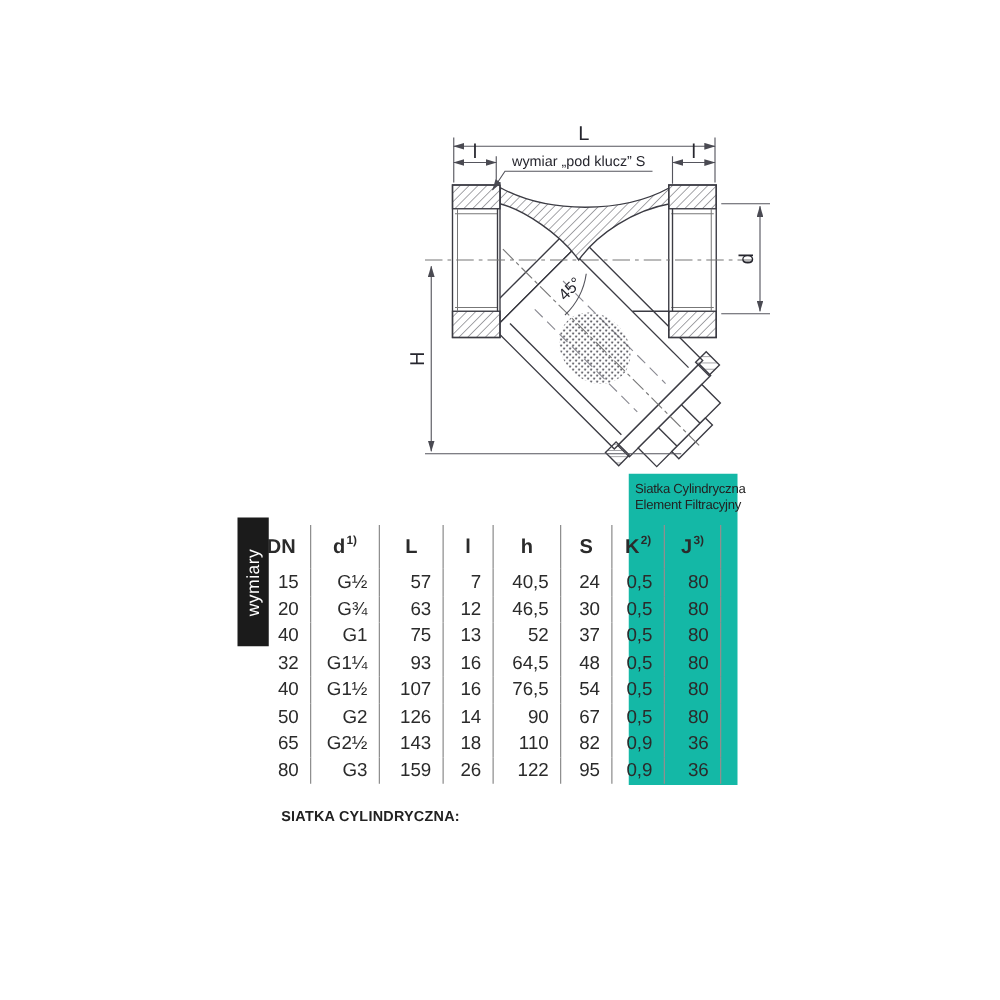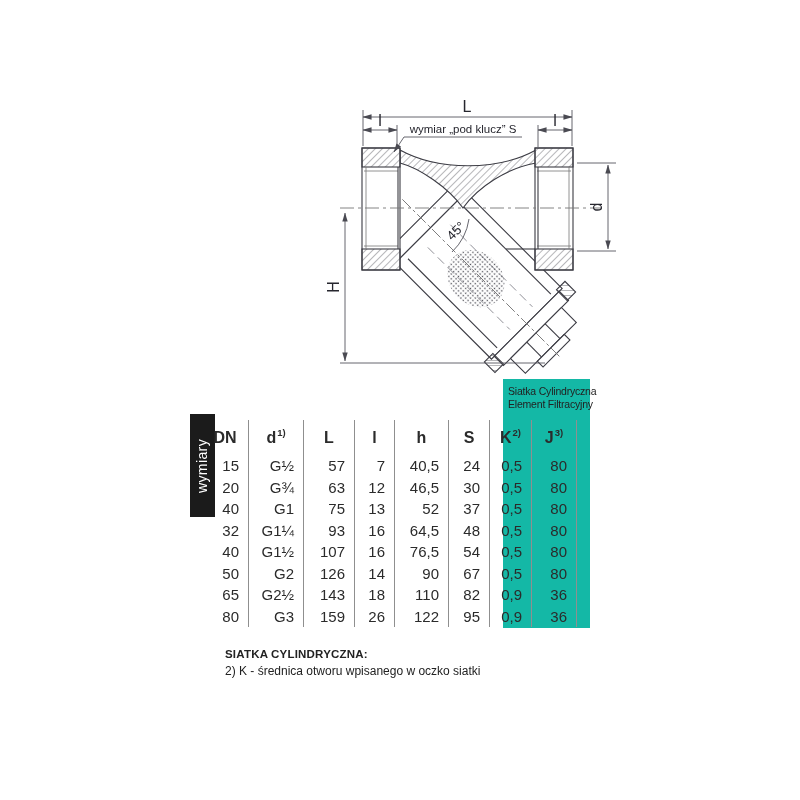--- a/index.html
+++ b/index.html
@@ -26,21 +26,21 @@
     grid-template-columns:47px 55px 51px 40px 54px 41px 42px 45px}
   .th,.td{box-sizing:border-box;border-right:1px solid #8f8f8f}
   .th{height:35px;display:flex;align-items:center;justify-content:center;
     font-weight:700;font-size:16px;color:#2b2b2b}
   .th sup{font-size:9.5px;position:relative;top:-5px;margin-left:1px}
   .td{height:21.5px;display:flex;align-items:center;justify-content:flex-end;
     padding-right:9px;font-size:15px;color:#2b2b2b}
 
   
   #notes{left:225px;top:648px;font-size:12px;color:#222}
-  .notes-title{font-weight:700;font-size:11.5px;letter-spacing:.2px;margin-bottom:4px}
+  .notes-title{font-weight:700;font-size:11.5px;letter-spacing:.2px;margin-bottom:20px}
   .note{line-height:15.5px;white-space:nowrap}
 </style>
 </head>
 <body>
 
 <svg id="drawing" class="abs" width="300" height="290" viewBox="325 90 300 290">
   <defs>
     <marker id="arr" viewBox="0 0 10 6" refX="9.5" refY="3" markerWidth="10" markerHeight="6" orient="auto-start-reverse">
       <path d="M0,0 L10,3 L0,6 Z" fill="#4a4a52"></path>
     </marker>
@@ -205,15 +205,14 @@
     <div class="td">26</div>
     <div class="td">122</div>
     <div class="td">95</div>
     <div class="td">0,9</div>
     <div class="td">36</div>
   </div>
 
 <div id="notes" class="abs">
   <div class="notes-title">SIATKA CYLINDRYCZNA:</div>
   <div>
-      <div class="note">2) K - średnica otworu wpisanego w oczko siatki</div>
     </div>
 </div>
 
 </body></html>

